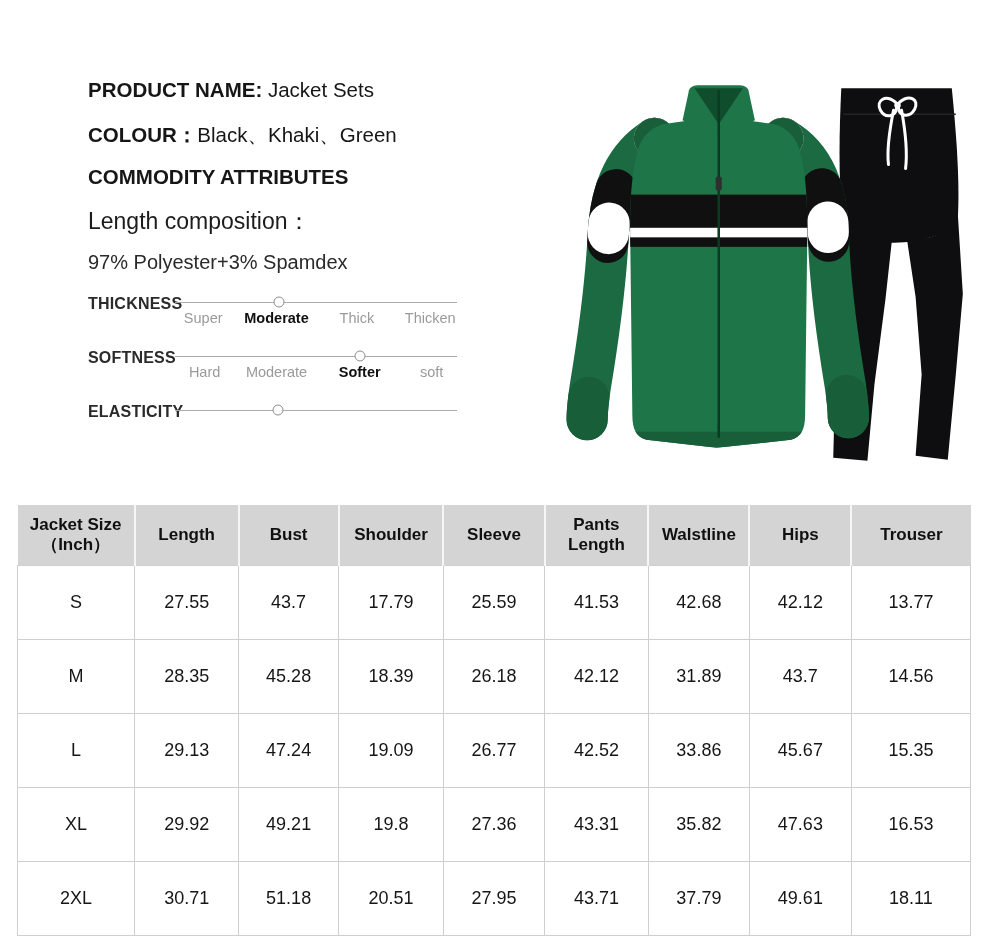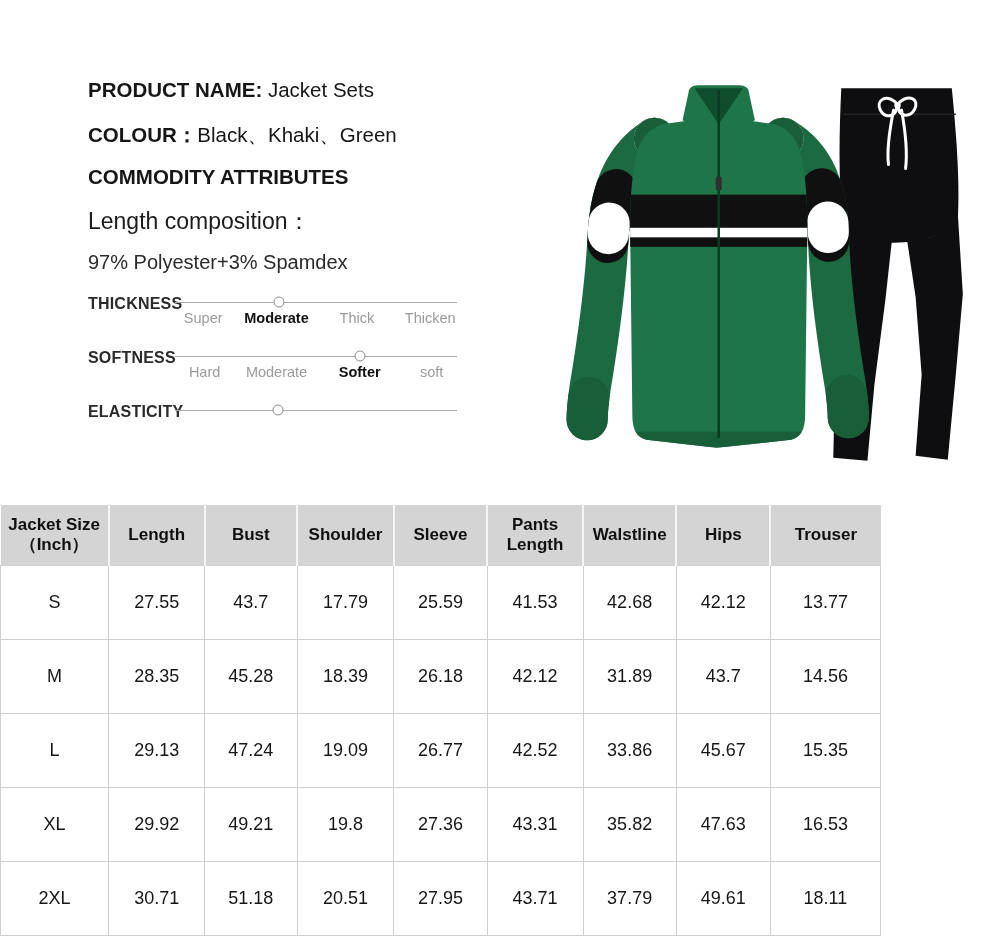--- a/index.html
+++ b/index.html
@@ -34,21 +34,21 @@
   .slider-knob{position:absolute;top:0;width:11px;height:11px;border-radius:50%;background:#fdfdfd;
                border:1px solid #8e8e8e;transform:translate(-50%,-50%);box-sizing:border-box;}
   .slider-options{position:absolute;left:87px;top:17px;width:282px;height:20px;}
   .slider-option{position:absolute;transform:translateX(-50%);font-size:14.5px;color:#9a9a9a;white-space:nowrap;}
   .slider-option.selected{color:#101010;font-weight:bold;}
 
   
   .image-col{position:absolute;left:558px;top:66px;width:442px;height:416px;}
 
   
-  .size-table{position:absolute;top:505px;left:0;width:881px;border-collapse:collapse;table-layout:fixed;}
+  .size-table{position:absolute;top:505px;left:17px;width:954px;border-collapse:collapse;table-layout:fixed;}
   .size-table th{background:#d4d4d4;height:60px;font-size:17px;font-weight:bold;color:#101010;
                  text-align:center;vertical-align:middle;white-space:pre-line;line-height:1.15;padding:0;}
   .size-table th + th{border-left:2px solid #f6f6f6;}
   .size-table td{height:73px;border:1px solid #cfcfcf;font-size:18px;text-align:center;
                  vertical-align:middle;color:#161616;padding:0;}
   .size-table tbody tr td:first-child{font-size:18px;}
 </style>
 </head>
 <body>
 

